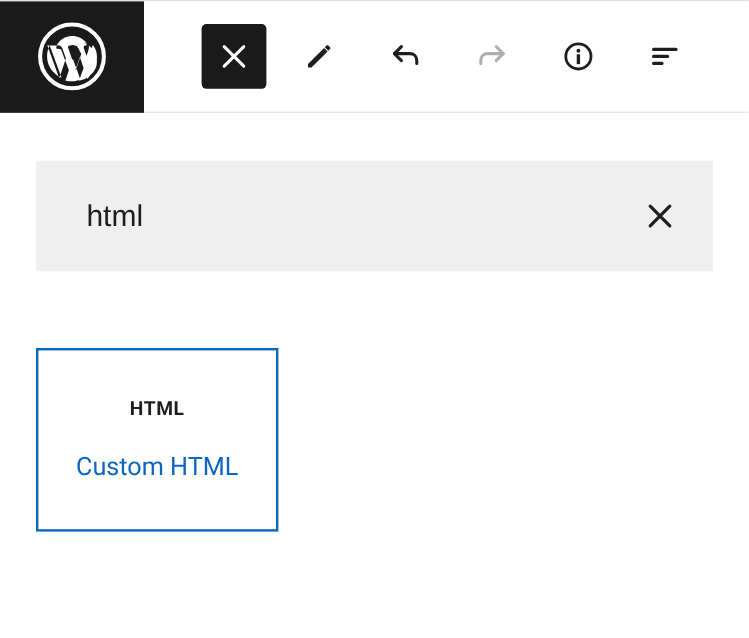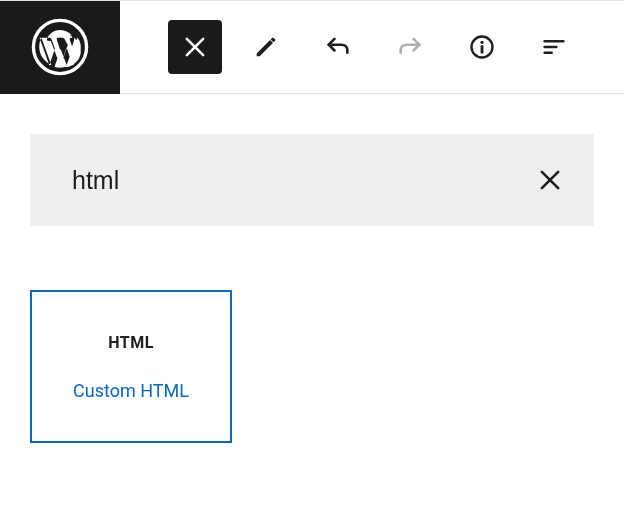--- a/index.html
+++ b/index.html
@@ -65,21 +65,21 @@
       justify-content: center;
       gap: 28px;
     }
     .block-icon {
       font-size: 16px;
       font-weight: 700;
       letter-spacing: 0.5px;
       color: #1e1e1e;
     }
     .block-title {
-      font-size: 18px;
+      font-size: 21px;
       color: #0a66c2;
     }
   </style>
 </head>
 <body>
 
 <div class="toolbar">
   <div class="logo-cell">
     <svg width="58" height="58" viewBox="0 0 24 24" fill="none">
       <circle cx="12" cy="12" r="11" stroke="#fff" stroke-width="1.4" fill="none"></circle>

